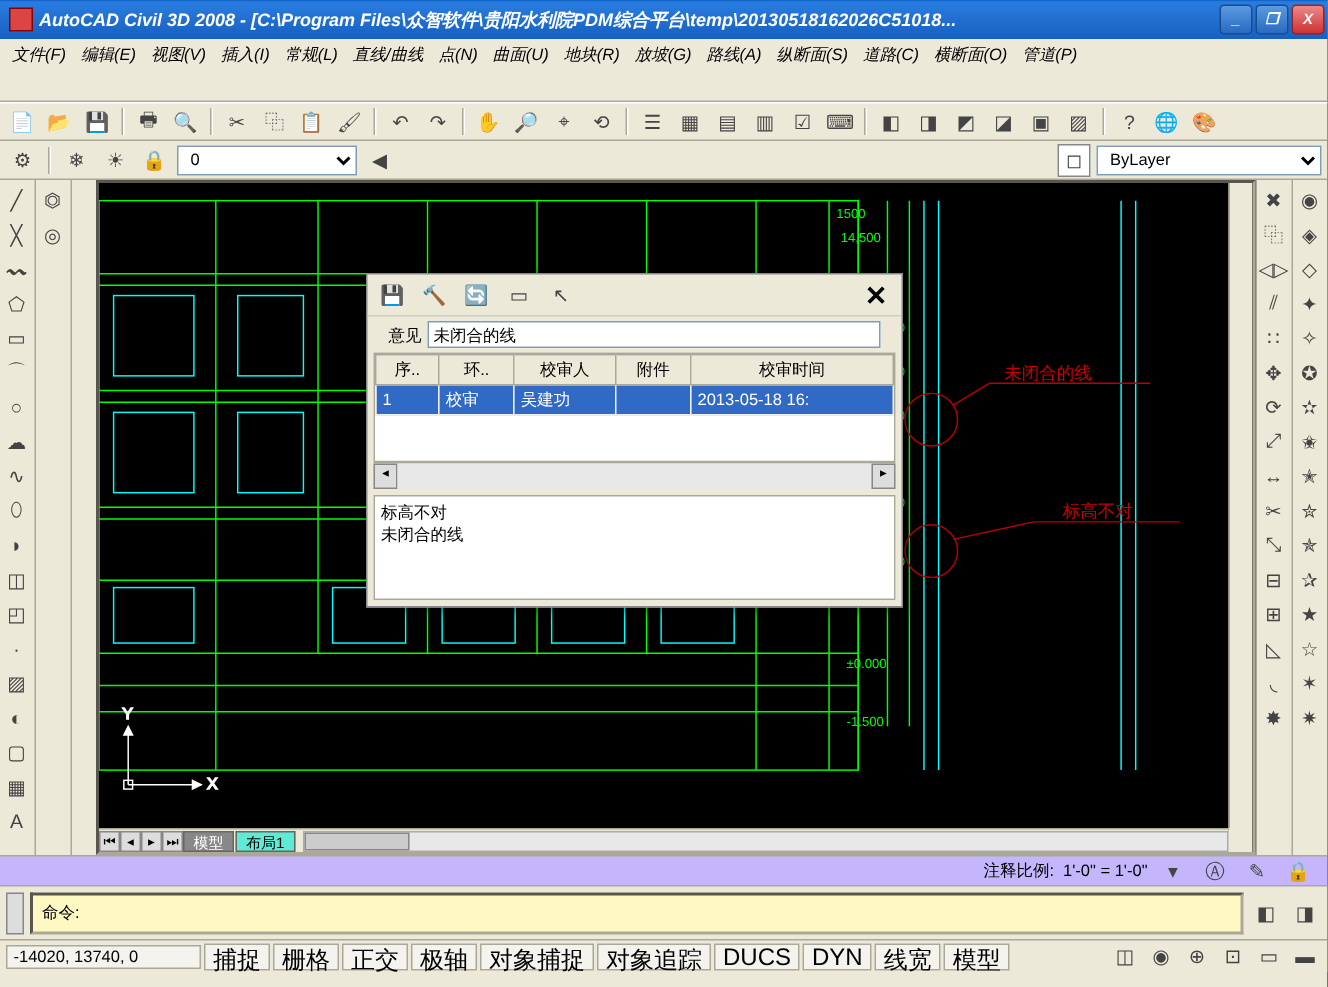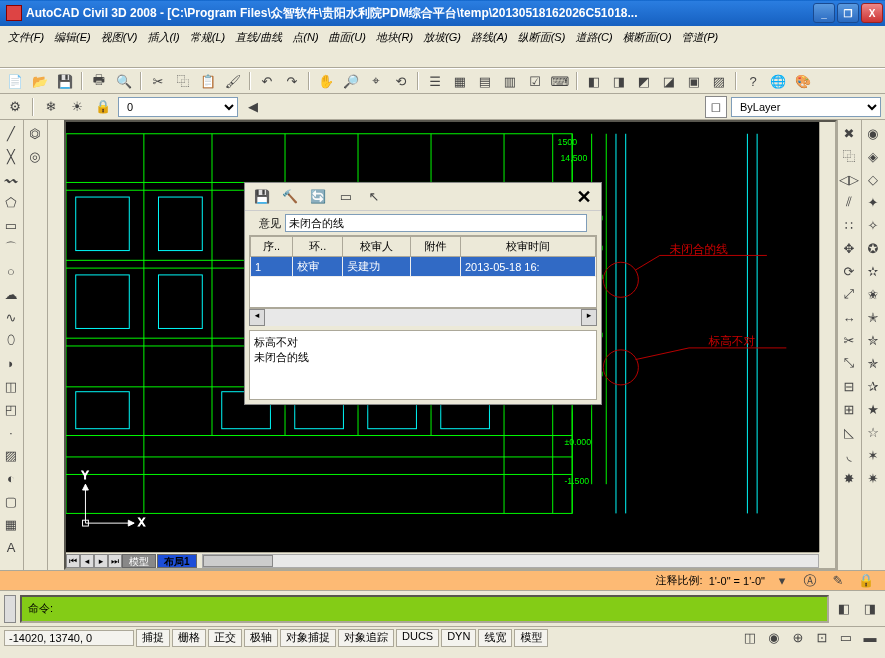--- a/index.html
+++ b/index.html
@@ -1,17 +1,17 @@
 <!DOCTYPE html>
 <html><head>
 <meta charset="utf-8">
 <style>
 * { box-sizing: border-box; margin: 0; padding: 0; font-family: "Microsoft YaHei", SimSun, Arial, sans-serif; font-size: 11px; }
 body { width: 885px; height: 658px; background: #ece9d8; overflow: hidden; }
-.titlebar { height: 26px; background: linear-gradient(to bottom, #0a5fc4, #2a7de0 5%, #1660c0); display: flex; align-items: center; padding: 0 2px; }
+.titlebar { height: 26px; background: linear-gradient(to bottom, #0a5fc4, #2a7de0 5%, #1660c0); display: flex; align-items: center; padding: 0 2px; font-style: italic; }
 .titlebar .icon { width:16px; height:16px; background:#d44; margin:0 4px; border:1px solid #800; }
 .titlebar .title { color:#fff; font-weight:bold; flex:1; font-size:12px; white-space:nowrap; overflow:hidden; }
 .winbtns { display:flex; gap:2px; }
 .winbtn { width:22px; height:20px; background:linear-gradient(#5a9ae0,#2a6ac0); border:1px solid #1a4a90; border-radius:3px; display:flex; align-items:center; justify-content:center; color:#fff; font-weight:bold; font-size:10px; }
 .winbtn.close { background:linear-gradient(#e88,#c33); border-color:#922; }
 .menubar { height: 42px; background:#ece9d8; padding: 2px 8px; line-height: 18px; border-bottom:1px solid #aca899;}
 .menubar .menu-row { display:flex; flex-wrap:wrap; gap:6px 10px; }
 .menuitem { cursor:default;font-style:italic; }
 .toolbar { height:26px; background:#ece9d8; border-top:1px solid #fff; border-bottom:1px solid #aca899; display:flex; align-items:center; padding:0 4px; gap:3px; }
 .tbtn { width:22px; height:22px; border:1px solid transparent; display:flex; align-items:center; justify-content:center; font-size:13px; color:#444; }
@@ -20,46 +20,46 @@
 .ws-row select, .ws-row input { height:20px; border:1px solid #7f9db9; padding:0 4px; background:#fff;}
 .main-row { display:flex; height: 450px; position:relative; }
 .leftbar, .leftbar2 { width:24px; background:#ece9d8; border-right:1px solid #aca899; display:flex; flex-direction:column; padding-top:2px; gap:1px;}
 .rightbar { width:24px; background:#ece9d8; border-left:1px solid #aca899; display:flex; flex-direction:column; padding-top:2px; gap:1px;}
 .drawing { flex:1; background:#000; position:relative; overflow:hidden; border:2px inset #aca899;margin-left:16px;}
 .drawing svg { width:100%; height:100%; }
 .drawing .scrollh { position:absolute; bottom:0; left:0; right:16px; height:16px; background:#ece9d8; display:flex; align-items:center; border-top:1px solid #aca899;}
 .drawing .scrollv { position:absolute; right:0; top:0; bottom:16px; width:16px; background:#ece9d8; border-left:1px solid #aca899;}
 .drawing .corner { position:absolute; right:0; bottom:0; width:16px; height:16px; background:#ece9d8;}
 .scrollh .tabbtn { height:14px; padding:0 6px; background:#888; color:#fff; border:1px solid #666; font-size:10px; margin-right:1px;}
-.scrollh .tabbtn.inactive { background:#1d4ed8; color:#000;font-weight:bold; }
+.scrollh .tabbtn.inactive { background:#5eead4; color:#000; }
 .scrollh .arrow { width:14px; height:14px; background:#ddd; border:1px solid #888; text-align:center; font-size:9px; line-height:12px;}
 .scrollh .track { flex:1; background:#e8e8e8; height:14px; border:1px solid #aaa; margin-left:4px; position:relative;}
 .scrollh .thumb { position:absolute; left:0; width:70px; height:12px; background:#ccc; border:1px solid #888;}
 .dialog { position:absolute; left:178px; top:60px; width:358px; background:#ece9d8; border:1px solid #888; box-shadow:2px 2px 6px rgba(0,0,0,0.4); z-index:10;}
 .dlg-tb { height:28px; display:flex; align-items:center; padding:0 6px; gap:6px; border-bottom:1px solid #ccc;}
 .dlg-tb .tbtn { width:22px; height:22px; }
 .dlg-close { margin-left:auto; font-size:18px; font-weight:bold; width:22px; text-align:center;}
 .dlg-row { display:flex; align-items:center; padding:3px 14px; gap:4px;}
 .dlg-row input { flex:1; height:18px; border:1px solid #7f9db9; padding:0 3px;}
 .dlg-grid { background:#fff; border:1px solid #aca899; margin:0 4px; }
 .dlg-grid table { width:100%; border-collapse:collapse; }
 .dlg-grid th { background:#ece9d8; border:1px solid #aca899; font-weight:normal; padding:2px 4px; font-size:11px;}
 .dlg-grid td { border:1px solid #eee; padding:2px 4px; font-size:11px; background:#fff;}
 .dlg-grid tr.sel td { background:#316ac5; color:#fff;}
 .dlg-scroll { height:18px; background:#ece9d8; display:flex; border-top:1px solid #aca899; margin:0 4px;}
 .dlg-scroll .arr { width:16px; border:1px solid #888; background:#ddd; text-align:center; font-size:9px;}
 .dlg-scroll .trk { flex:1; background:#e8e8e8;}
 .dlg-text { background:#fff; border:1px solid #aca899; margin:4px; height:70px; padding:4px; line-height:15px;}
-.status-anno { height:20px; background:#fdba74; border-top:1px solid #aca899; display:flex; align-items:center; justify-content:flex-end; padding:0 8px; gap:6px;}
+.status-anno { height:20px; background:#c4b5fd; border-top:1px solid #aca899; display:flex; align-items:center; justify-content:flex-end; padding:0 8px; gap:6px;}
 .cmd { height:36px; background:#ece9d8; border-top:1px solid #aca899; display:flex; align-items:center; padding:2px 4px; gap:4px;}
 .cmd .label { width:12px; height:28px; background:#ddd; border:1px solid #888;}
-.cmd input { flex:1; height:28px; border:2px inset #aca899; padding:0 6px; background:#84cc16;}
+.cmd input { flex:1; height:28px; border:2px inset #aca899; padding:0 6px; background:#fef9c3;}
 .statusbar { height:22px; background:#ece9d8; border-top:1px solid #aca899; display:flex; align-items:center; padding:0 4px; gap:2px;}
 .statusbar .coords { width:130px; border:1px solid #aca899; padding:1px 4px; background:#f4f3ee;}
-.statusbar .sbtn { height:18px; padding:0 5px; border:1px solid #aca899; background:#f4f3ee; font-size:11px;}
+.statusbar .sbtn { height:18px; padding:0 5px; border:1px solid #aca899; background:#f4f3ee; font-size:16px;}
 .statusbar .sp { flex:1; }
 svg .bldline { stroke:#0f0; stroke-width:1; fill:none;}
 svg .cyanline { stroke:#0ff; stroke-width:1; fill:none;}
 svg .anno { stroke:#b00; fill:none; stroke-width:1;}
 svg text.redtxt { fill:#c00; font-size:12px; font-family:SimSun;}
 svg text.dimtxt { fill:#0f0; font-size:9px; }
 </style>
 </head>
 <body>
 

